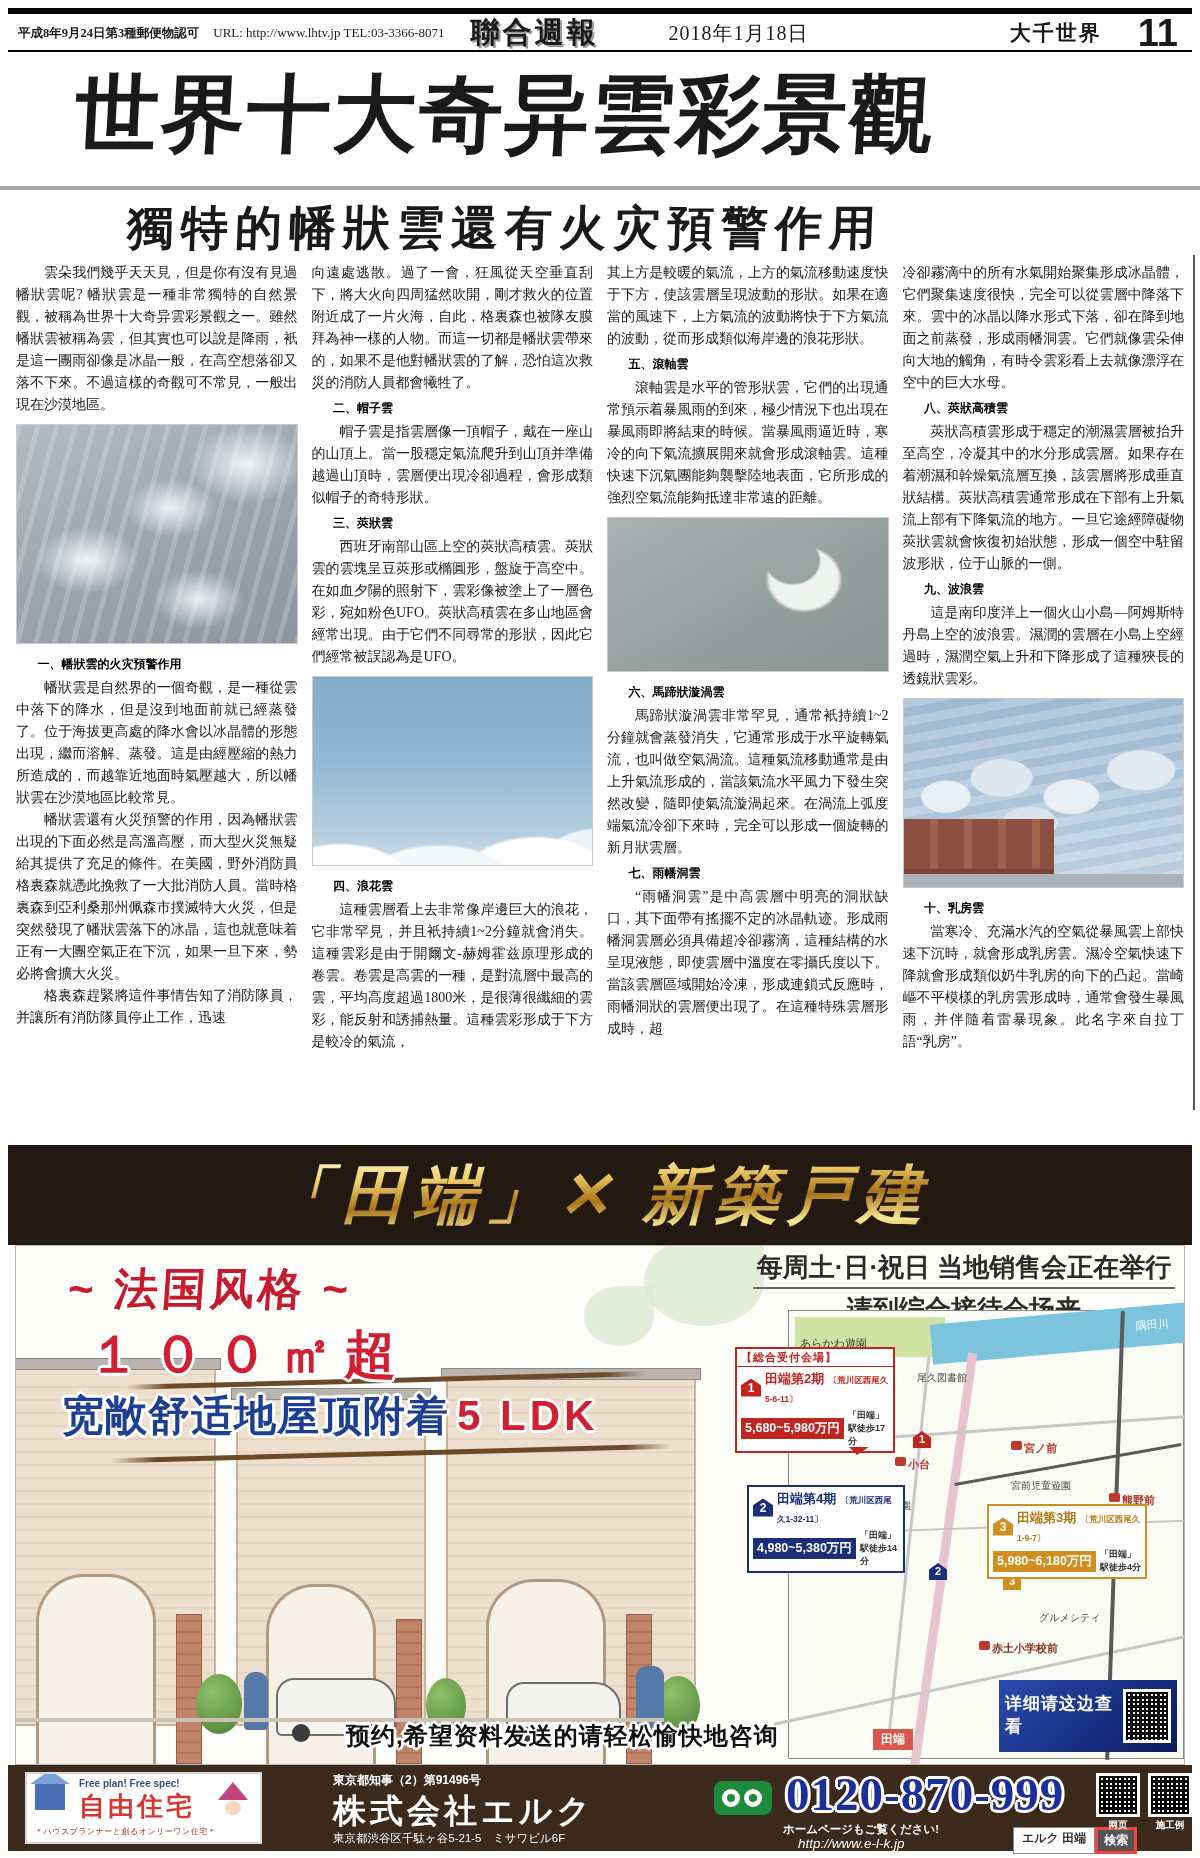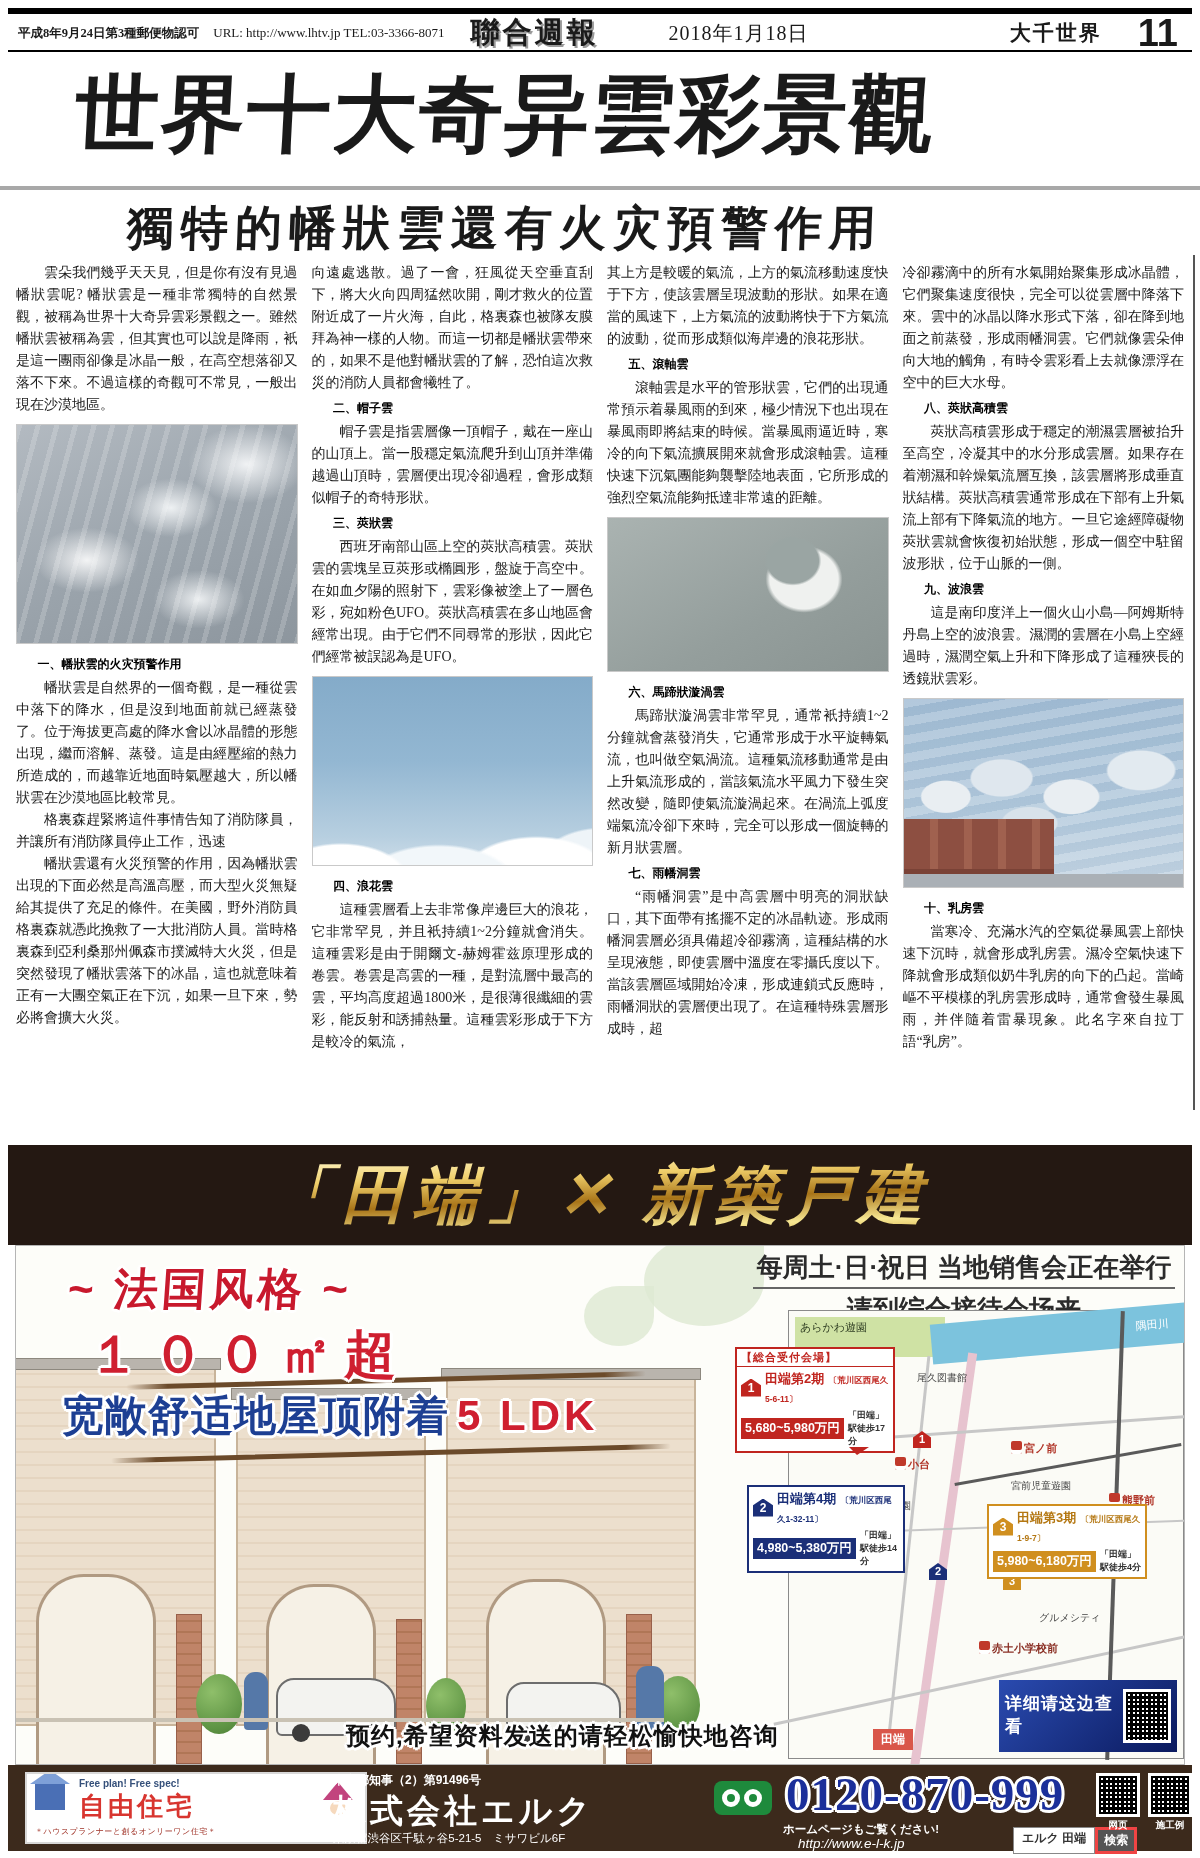--- a/index.html
+++ b/index.html
@@ -115,21 +115,21 @@
 
   .event { position:absolute; left:718px; top:4px; width:460px; text-align:center;
            font-family:"Liberation Sans","DejaVu Sans",sans-serif; color:#2b2b2b; }
   .event .l1 { font-size:26px; font-weight:900; border-bottom:2px solid #666; display:inline-block; padding:0 4px 2px; }
   .event .l2 { font-size:26px; font-weight:900; margin-top:3px; }
 
   
   .map { position:absolute; left:772px; top:64px; width:396px; height:449px;
          background:#fbfbf6; border:1px solid #8a8a8a; font-family:"Liberation Sans","DejaVu Sans",sans-serif; }
   .m-park { position:absolute; left:6px; top:6px; width:150px; height:40px; background:#cfe2a4;
-            font-size:11px; color:#2f3d22; padding:3px 5px; }
+            font-size:11px; color:#2f3d22; padding:19px 5px; }
   .m-river { position:absolute; right:-16px; top:2px; width:268px; height:40px; background:#7cc3dd;
              transform:rotate(-5deg); color:#fff; font-size:11px; text-align:right; padding:12px 30px 0 0; }
   .m-road { position:absolute; background:#c7c7c7; }
   .m-rail { position:absolute; background:#5a5a5a; }
   .m-tram { position:absolute; background:#e7c3cf; }
   .m-lbl { position:absolute; font-size:10px; color:#444; white-space:nowrap; }
   .m-sta { position:absolute; font-size:11px; font-weight:bold; color:#b03326; white-space:nowrap; }
   .m-sta .ico { display:inline-block; width:11px; height:13px; background:#c0392b; border-radius:2px;
                 vertical-align:-2px; margin-right:2px; box-shadow:inset 0 -4px 0 #fff; }
   .m-tabata { position:absolute; left:84px; bottom:8px; background:#d9564a; color:#fff; font-size:12px;
@@ -165,21 +165,21 @@
   .qr { background:#fff; padding:3px; }
   .qr > div { width:100%; height:100%;
      background-image:linear-gradient(90deg,#000 25%,transparent 25%,transparent 50%,#000 50%,#000 75%,transparent 75%),
                       linear-gradient(#000 25%,#fff 25%,#fff 50%,#000 50%,#000 75%,#fff 75%);
      background-size:9px 9px; }
   .qr-m { width:54px; height:54px; }
 
   
   .footer { position:absolute; left:8px; right:8px; top:1765px; height:86px; background:#3c2a1c;
             font-family:"Liberation Sans","DejaVu Sans",sans-serif; }
-  .logo-card { position:absolute; left:17px; top:7px; width:342px; height:72px; background:#fff;
+  .logo-card { position:absolute; left:17px; top:7px; width:237px; height:72px; background:#fff;
                border:2px solid #d8d8d8; padding:4px 8px; overflow:hidden; }
   .lc-house { position:absolute; left:8px; top:10px; width:30px; height:26px; background:#4a6fb5; }
   .lc-house::before { content:""; position:absolute; left:-5px; top:-14px; border:20px solid transparent;
                border-bottom:14px solid #7ea0d8; border-top:none; }
   .lc-tag { margin-left:44px; font-size:10px; color:#35507a; font-weight:bold; }
   .lc-brand { margin-left:44px; font-size:26px; font-weight:900; color:#d8352f; letter-spacing:3px; }
   .lc-girl { position:absolute; right:10px; top:8px; width:34px; height:40px; }
   .lc-girl .hat { position:absolute; left:2px; top:0; border:15px solid transparent; border-bottom:18px solid #c2447e; border-top:none; }
   .lc-girl .face { position:absolute; left:9px; top:19px; width:16px; height:14px; border-radius:50%; background:#f6d9bd; }
   .lc-sub { font-size:8px; color:#a03328; margin-top:2px; letter-spacing:.5px;font-family:Liberation Mono, monospace; }
@@ -220,22 +220,22 @@
   <div class="rule-grey"></div>
   <h2 class="subtitle">獨特的幡狀雲還有火灾預警作用</h2>
   <div class="article-rule"></div>
 
   <div class="article">
     <div class="col">
       <p>雲朵我們幾乎天天見，但是你有沒有見過幡狀雲呢? 幡狀雲是一種非常獨特的自然景觀，被稱為世界十大奇异雲彩景觀之一。雖然幡狀雲被稱為雲，但其實也可以說是降雨，衹是這一團雨卻像是冰晶一般，在高空想落卻又落不下來。不過這樣的奇觀可不常見，一般出現在沙漠地區。</p>
       <div class="photo photo1"></div>
       <h3>一、幡狀雲的火灾預警作用</h3>
       <p>幡狀雲是自然界的一個奇觀，是一種從雲中落下的降水，但是沒到地面前就已經蒸發了。位于海拔更高處的降水會以冰晶體的形態出現，繼而溶解、蒸發。這是由經壓縮的熱力所造成的，而越靠近地面時氣壓越大，所以幡狀雲在沙漠地區比較常見。</p>
+      <p>幡狀雲還有火災預警的作用，因為幡狀雲出現的下面必然是高溫高壓，而大型火災無疑給其提供了充足的條件。在美國，野外消防員格裏森就憑此挽救了一大批消防人員。當時格裏森到亞利桑那州佩森市撲滅特大火災，但是突然發現了幡狀雲落下的冰晶，這也就意味着正有一大團空氣正在下沉，如果一旦下來，勢必將會擴大火災。</p>
       <p>格裏森趕緊將這件事情告知了消防隊員，并讓所有消防隊員停止工作，迅速</p>
-      <p>幡狀雲還有火災預警的作用，因為幡狀雲出現的下面必然是高溫高壓，而大型火災無疑給其提供了充足的條件。在美國，野外消防員格裏森就憑此挽救了一大批消防人員。當時格裏森到亞利桑那州佩森市撲滅特大火災，但是突然發現了幡狀雲落下的冰晶，這也就意味着正有一大團空氣正在下沉，如果一旦下來，勢必將會擴大火災。</p>
     </div>
     <div class="col">
       <p class="cont">向遠處逃散。過了一會，狂風從天空垂直刮下，將大火向四周猛然吹開，剛才救火的位置附近成了一片火海，自此，格裏森也被隊友膜拜為神一樣的人物。而這一切都是幡狀雲帶來的，如果不是他對幡狀雲的了解，恐怕這次救災的消防人員都會犧牲了。</p>
       <h3>二、帽子雲</h3>
       <p>帽子雲是指雲層像一頂帽子，戴在一座山的山頂上。當一股穩定氣流爬升到山頂并準備越過山頂時，雲層便出現冷卻過程，會形成類似帽子的奇特形狀。</p>
       <h3>三、莢狀雲</h3>
       <p>西班牙南部山區上空的莢狀高積雲。莢狀雲的雲塊呈豆莢形或橢圓形，盤旋于高空中。在如血夕陽的照射下，雲彩像被塗上了一層色彩，宛如粉色UFO。莢狀高積雲在多山地區會經常出現。由于它們不同尋常的形狀，因此它們經常被誤認為是UFO。</p>
       <div class="photo photo2"></div>
       <h3>四、浪花雲</h3>
       <p>這種雲層看上去非常像岸邊巨大的浪花，它非常罕見，并且衹持續1~2分鐘就會消失。這種雲彩是由于開爾文-赫姆霍兹原理形成的卷雲。卷雲是高雲的一種，是對流層中最高的雲，平均高度超過1800米，是很薄很纖細的雲彩，能反射和誘捕熱量。這種雲彩形成于下方是較冷的氣流，</p>

